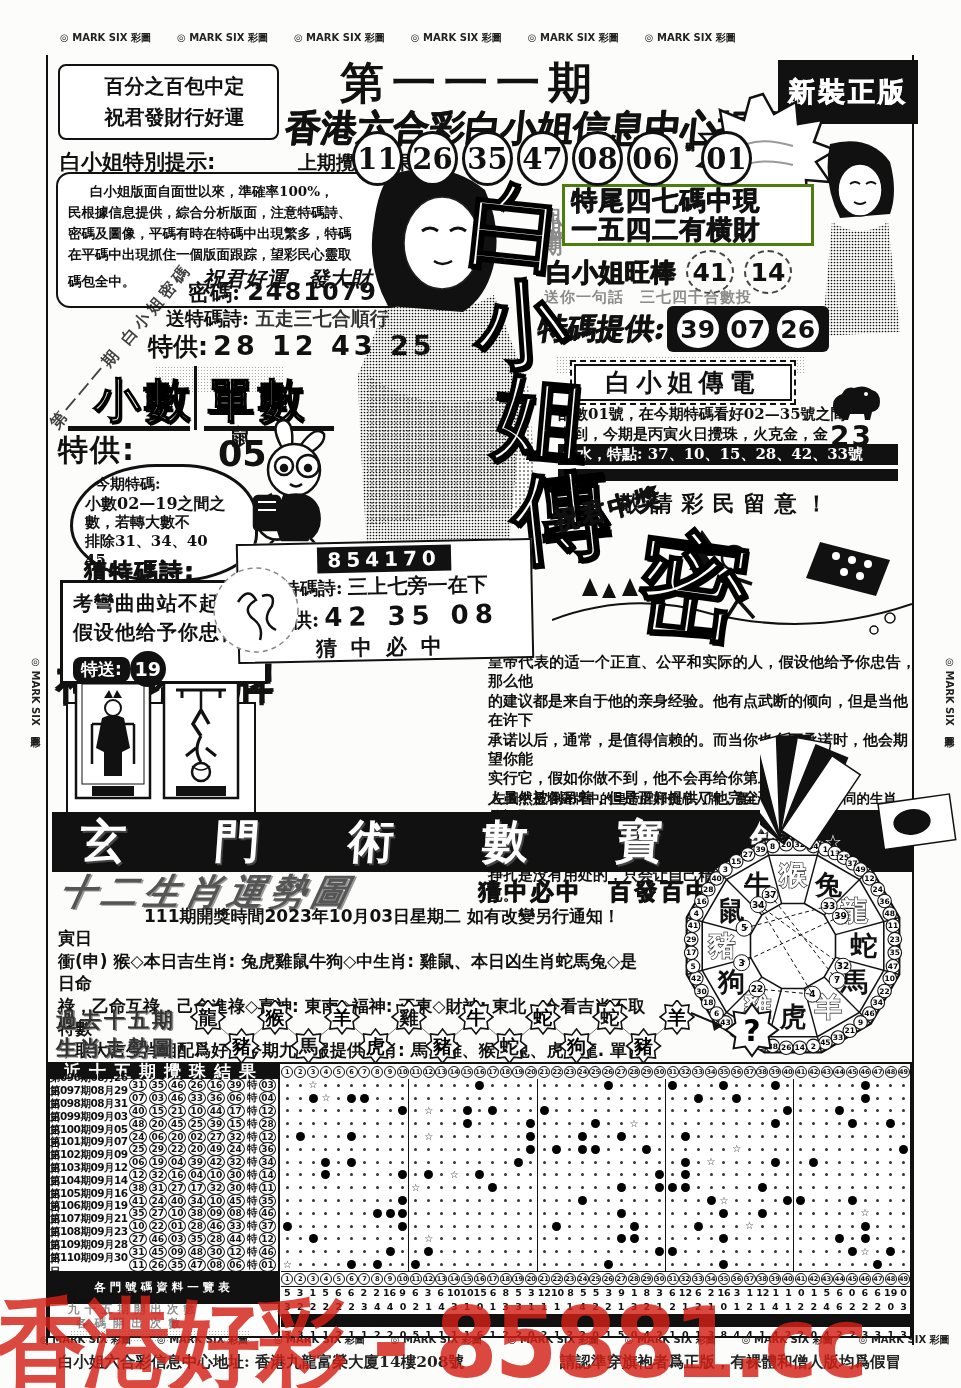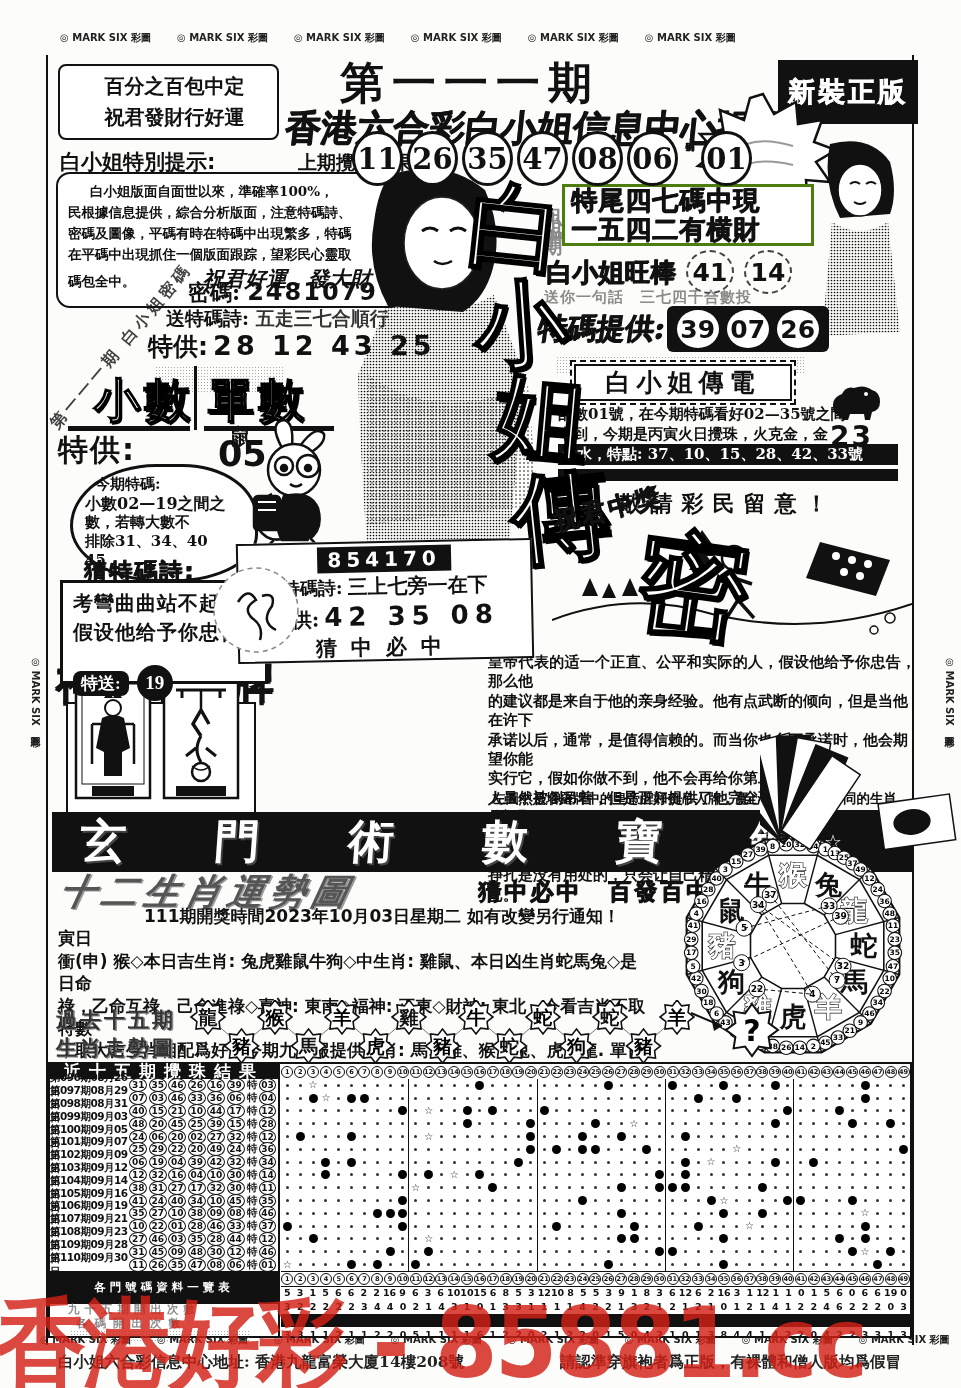--- a/index.html
+++ b/index.html
@@ -192,21 +192,21 @@
       <path d="M34 84 h18 M34 92 h18" stroke="#fff" stroke-width="2"></path>
       <path d="M60 78 q26 -6 34 12 q6 22 -10 32 l-26 0 q-10 -16 2 -44z" fill="#111"></path>
       <path d="M50 122 q-12 10 -4 20 h14 M86 120 q10 8 6 20 h-16" fill="#fff"></path>
     </g>
   </svg>
 
   <div class="abs b dist" style="left:84px;top:556px;font-size:23px;letter-spacing:2px;">猜特碼詩:</div>
   <div class="abs" style="left:60px;top:580px;width:208px;height:104px;border:3px solid #111;background:#fff;padding:6px 10px;box-sizing:border-box;z-index:3;">
     <div class="serif b" style="font-size:20px;line-height:29px;letter-spacing:1px;">考彎曲曲站不起</div>
     <div class="serif b" style="font-size:20px;line-height:29px;letter-spacing:1px;">假设他给予你忠告</div>
-    <div style="display:flex;align-items:center;gap:8px;margin-top:18px;font-family:Liberation Serif, serif;">
+    <div style="display:flex;align-items:center;gap:0;margin-top:4px;">
       <span class="bar-black b" style="font-size:17px;padding:1px 8px;border-radius:8px;">特送:</span>
       <span class="b" style="border:3px solid #111;border-radius:50%;width:30px;height:30px;display:inline-flex;align-items:center;justify-content:center;font-size:19px;background:#111;color:#fff;">19</span>
     </div>
   </div>
   <svg class="abs" style="left:208px;top:562px;z-index:4;" width="96" height="96" viewBox="0 0 96 96">
     <circle cx="48" cy="48" r="42" fill="#fff" stroke="#888" stroke-width="1.5" stroke-dasharray="5 4"></circle>
     <path d="M30 40 q10 -16 18 -2 q-14 8 -4 18 q12 8 8 22 M54 34 q14 -4 10 10 q-12 16 4 24" fill="none" stroke="#111" stroke-width="2.5"></path>
   </svg>
 
   <div class="abs" style="left:237px;top:541px;width:296px;height:120px;border:2.5px solid #111;background:#fff;transform:rotate(-1.2deg);z-index:3;padding:4px 8px;box-sizing:border-box;">

